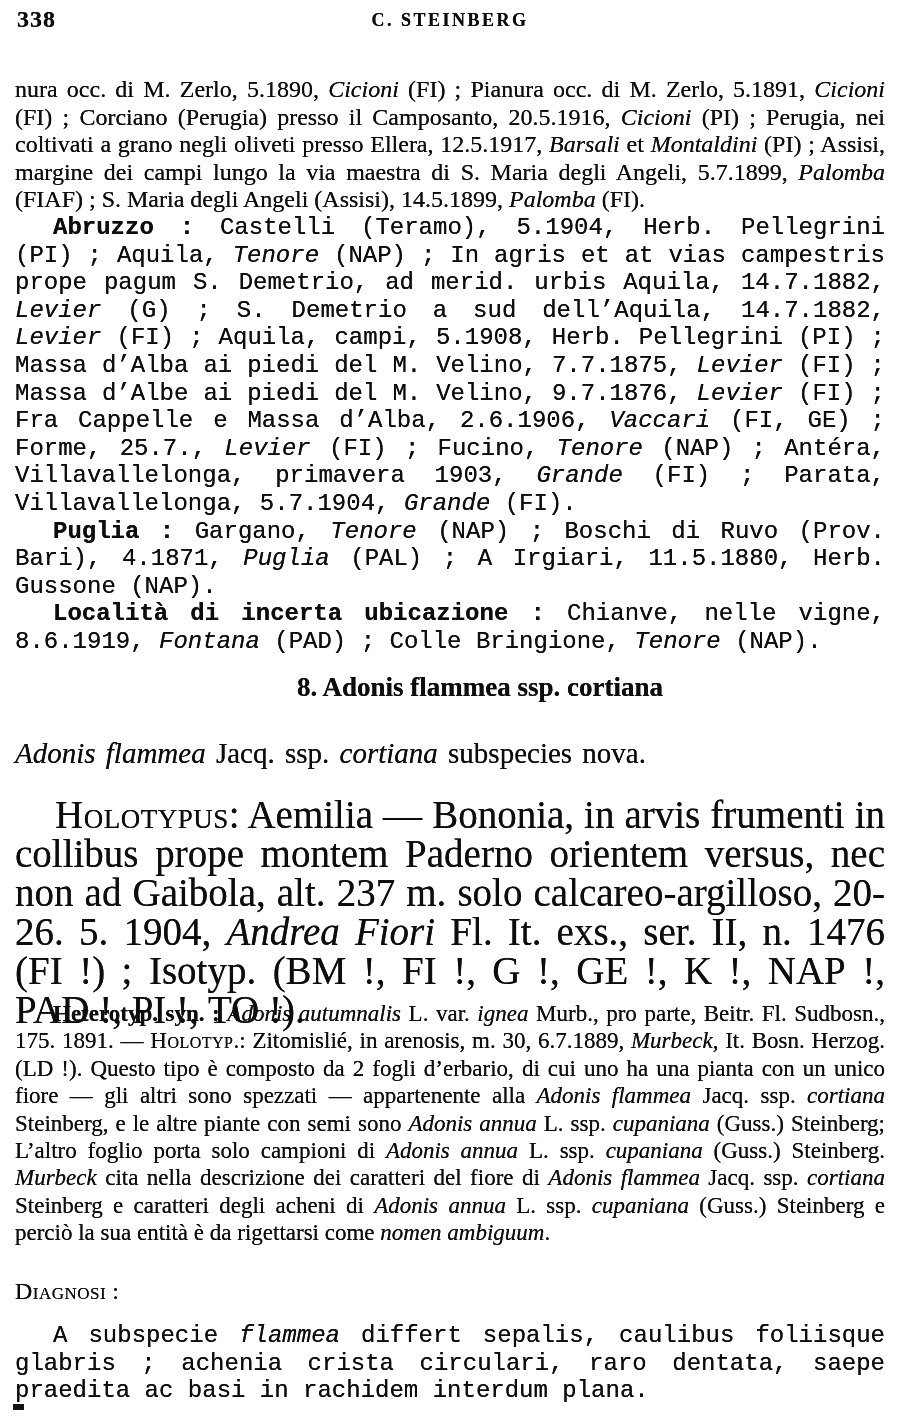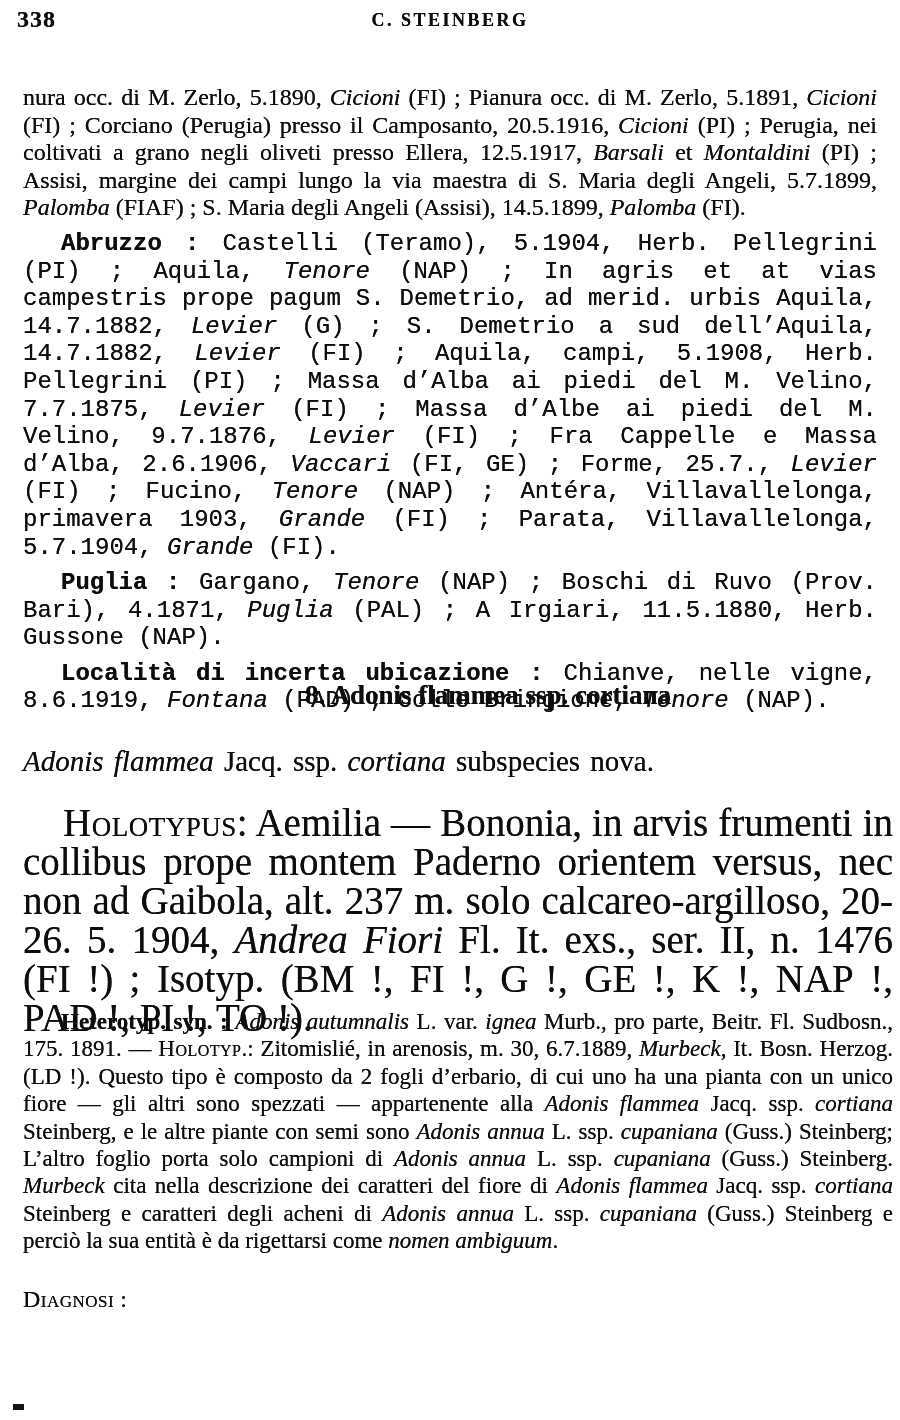--- a/index.html
+++ b/index.html
@@ -2,21 +2,21 @@
 <html><head>
 <meta charset="utf-8">
 <style>
   html,body { margin:0; padding:0; background:#ffffff; }
   .page {
     position:relative; width:900px; height:1416px; background:#ffffff;
     font-family:"Liberation Serif","DejaVu Serif",serif;
     color:#0d0d0d; overflow:hidden;
     text-shadow:0 0 0.45px rgba(0,0,0,0.85);
   }
-  p,h1,h2 { margin:8px; }
+  p,h1,h2 { margin:0; }
   .running-head { position:absolute; top:6px; left:0; width:100%; height:32px; }
   .pagenum { position:absolute; left:17px; top:0; font-weight:700; font-size:24px; letter-spacing:1px; }
   .runtitle { position:absolute; left:0; right:0; top:4px; text-align:center; font-weight:700; font-size:18px; letter-spacing:2.5px; }
   .text-block { position:absolute; top:76px; left:15px; width:870px; }
   .body { font-size:24px; line-height:27.6px; text-align:justify; }
   .indent { text-indent:38px;font-family:Liberation Mono, monospace; }
   .sc { font-variant:small-caps; letter-spacing:0.5px; }
   .section-heading { position:absolute; top:672px; left:0; width:100%; text-align:center; font-size:27px; font-weight:700;padding-left:30px; }
   .species-line { position:absolute; top:737px; left:15px; width:870px; font-size:29px; word-spacing:3px; }
   .holotypus { position:absolute; top:795px; left:15px; width:870px; font-size:39px; line-height:39px; text-indent:40px; text-align:justify; }
@@ -45,16 +45,17 @@
   <h2 class="section-heading">8. Adonis flammea ssp. cortiana</h2>
 
   <p class="species-line"><i>Adonis flammea</i> Jacq. ssp. <i>cortiana</i> subspecies nova.</p>
 
   <p class="holotypus"><span class="sc">Holotypus</span>: Aemilia — Bononia, in arvis frumenti in collibus prope montem Paderno orientem versus, nec non ad Gaibola, alt. 237 m. solo calcareo-argilloso, 20-26. 5. 1904, <i>Andrea Fiori</i> Fl. It. exs., ser. II, n. 1476 (FI&nbsp;!)&nbsp;; Isotyp. (BM&nbsp;!, FI&nbsp;!, G&nbsp;!, GE&nbsp;!, K&nbsp;!, NAP&nbsp;!, PAD&nbsp;!, PI&nbsp;!, TO&nbsp;!).</p>
 
   <p class="heterotyp"><b>Heterotyp. syn.&nbsp;:</b> <i>Adonis autumnalis</i> L. var. <i>ignea</i> Murb., pro parte, Beitr. Fl. Sudbosn., 175. 1891. — <span class="sc">Holotyp</span>.: Zitomislié, in arenosis, m. 30, 6.7.1889, <i>Murbeck</i>, It. Bosn. Herzog. (LD&nbsp;!). Questo tipo è composto da 2 fogli d’erbario, di cui uno ha una pianta con un unico fiore — gli altri sono spezzati — appartenente alla <i>Adonis flammea</i> Jacq. ssp. <i>cortiana</i> Steinberg, e le altre piante con semi sono <i>Adonis annua</i> L. ssp. <i>cupaniana</i> (Guss.) Steinberg; L’altro foglio porta solo campioni di <i>Adonis annua</i> L. ssp. <i>cupaniana</i> (Guss.) Steinberg. <i>Murbeck</i> cita nella descrizione dei caratteri del fiore di <i>Adonis flammea</i> Jacq. ssp. <i>cortiana</i> Steinberg e caratteri degli acheni di <i>Adonis annua</i> L. ssp. <i>cupaniana</i> (Guss.) Steinberg e perciò la sua entità è da rigettarsi come <i>nomen ambiguum</i>.</p>
 
   <p class="diagnosi-label"><span class="sc">Diagnosi</span>&nbsp;:</p>
 
+  <p class="body indent diagnosis">A subspecie <i>flammea</i> differt sepalis, caulibus foliisque glabris&nbsp;; achenia crista circulari, raro dentata, saepe praedita ac basi in rachidem interdum plana.</p>
 
   <div class="artifact"></div>
 
 </div>
 
 </body></html>

